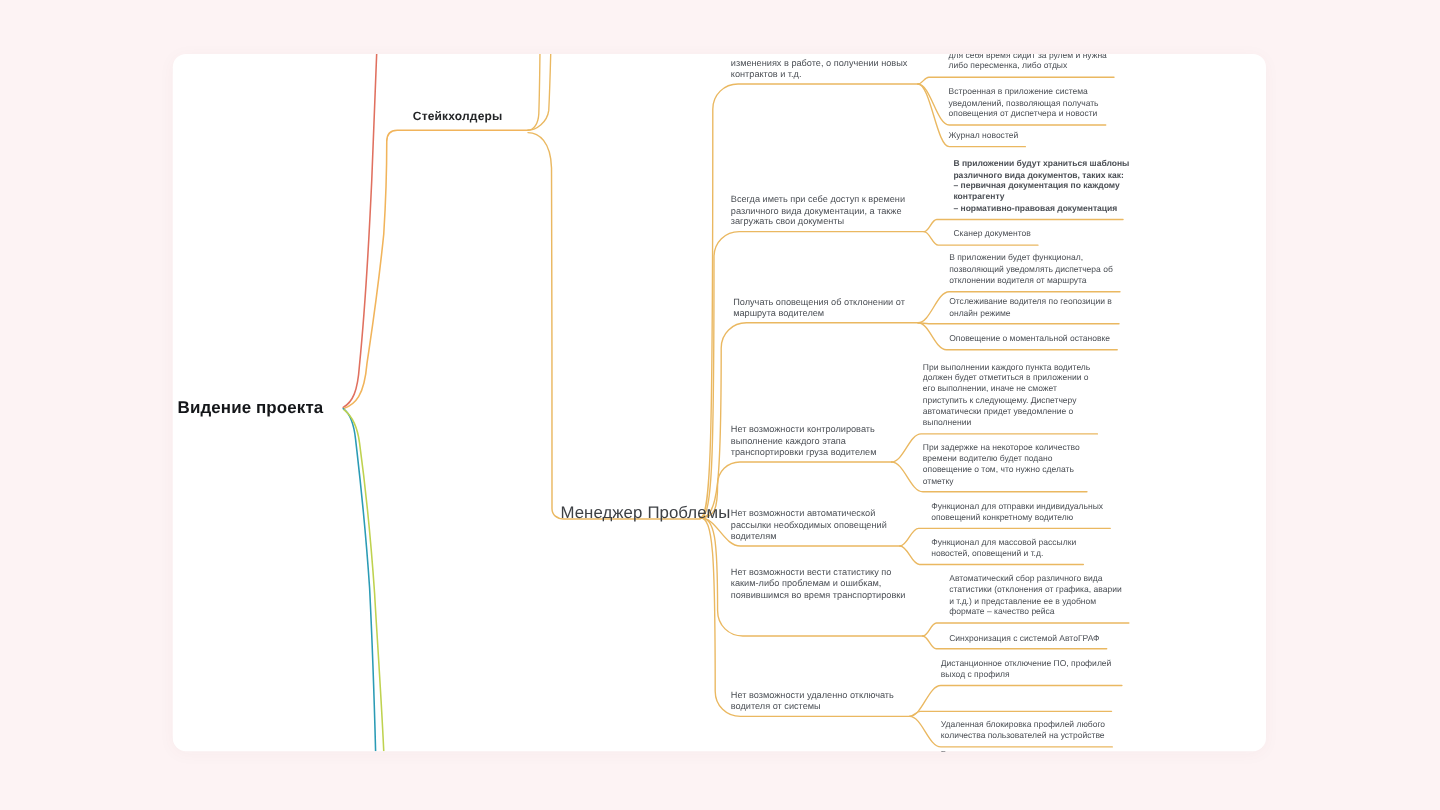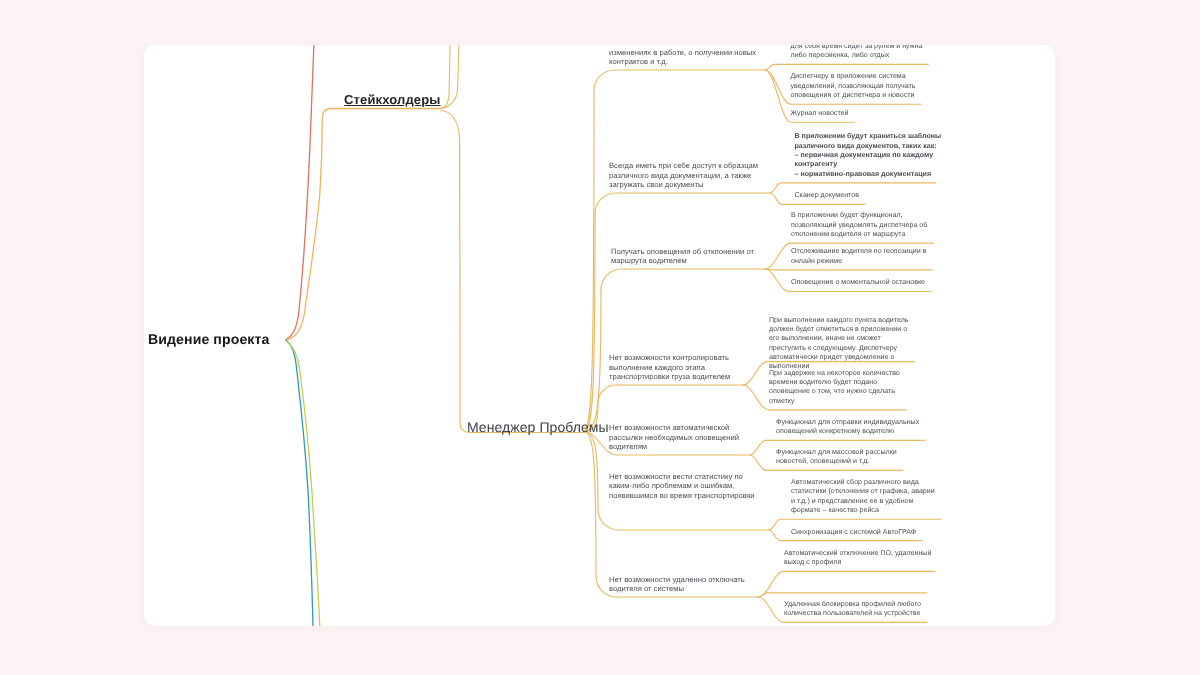--- a/index.html
+++ b/index.html
@@ -10,21 +10,21 @@
        text-rendering:geometricPrecision;}
   #canvas{position:relative;width:1200px;height:675px;}
   #card{position:absolute;left:144px;top:45px;width:911px;height:581px;
         background:#fff;border-radius:11px;overflow:hidden;
         box-shadow:0 2px 14px rgba(120,70,70,.035);}
   #wires{position:absolute;left:0;top:0;}
   .lbl{position:absolute;white-space:pre;color:#4a4e54;
        -webkit-font-smoothing:antialiased;
        transform:translateZ(0);}
   .root{font-size:14.1px;font-weight:bold;color:#141619;letter-spacing:.1px;}
-  .b1{font-size:13px;font-weight:bold;color:#232527;letter-spacing:.15px;text-decoration:underline;}
+  .b1{font-size:10px;font-weight:bold;color:#232527;letter-spacing:.15px;}
   .b2{font-size:14px;color:#3e4145;letter-spacing:.05px;}
   .node{font-size:7.1px;line-height:9.35px;color:#4a4e54;}
   .n3{font-size:7.65px;line-height:9.35px;}
 </style>
 </head>
 <body>
 
 <div id="canvas">
   <div id="card">
     <svg id="wires" width="911" height="581" viewBox="0 0 911 581">
@@ -59,74 +59,74 @@
         <path d="M 296 63.5 C 301 63.5, 304.5 58, 305 50 C 305.5 35, 305.8 15, 306 -3" fill="none" stroke="#eab861" stroke-width="1.15" stroke-linecap="round"></path>
         <path d="M 296 63.5 C 303 63.5, 312 57, 313.3 47 C 314 33, 314.6 13, 315 -3" fill="none" stroke="#eab861" stroke-width="1.15" stroke-linecap="round"></path>
         <path d="M 296 65.5 C 305 65.5, 315 73, 315.6 95 C 316 175, 316 295, 316 379 C 316 384, 320 387.5, 326 387.5 L 439.5 387.5" fill="none" stroke="#eab861" stroke-width="1.2" stroke-linecap="round"></path>
       </svg>
     <div id="labels">
         <div class="lbl b1" style="left: 200px; top: 46.5px;">Стейкхолдеры</div>
         <div class="lbl b2" style="left: 323px; top: 374px;">Менеджер</div>
         <div class="lbl b2" style="left: 395.5px; top: 374px;">Проблемы</div>
         <div class="lbl node n3" style="left: 465px; top: 2.8px;">изменениях в работе, о получении новых
 контрактов и т.д.</div>
-        <div class="lbl node n3" style="left: 465px; top: 116.4px;">Всегда иметь при себе доступ к образцам
+        <div class="lbl node n3" style="left: 465px; top: 116.4px;">Всегда иметь при себе доступ к времени
 различного вида документации, а также
 загружать свои документы</div>
         <div class="lbl node n3" style="left: 467px; top: 201.8px;">Получать оповещения об отклонении от
 маршрута водителем</div>
         <div class="lbl node n3" style="left: 465px; top: 308.4px;">Нет возможности контролировать
 выполнение каждого этапа
 транспортировки груза водителем</div>
         <div class="lbl node n3" style="left: 465px; top: 378.4px;">Нет возможности автоматической
 рассылки необходимых оповещений
 водителям</div>
         <div class="lbl node n3" style="left: 465px; top: 427px;">Нет возможности вести статистику по
 каким-либо проблемам и ошибкам,
 появившимся во время транспортировки</div>
         <div class="lbl node n3" style="left: 465px; top: 529.8px;">Нет возможности удаленно отключать
 водителя от системы</div>
         <div class="lbl node" style="left: 646.5px; top: -3.1px;">для себя время сидит за рулем и нужна
 либо пересменка, либо отдых</div>
-        <div class="lbl node" style="left: 646.5px; top: 27.4px;">Диспетчеру в приложение система
+        <div class="lbl node" style="left: 646.5px; top: 27.4px;">Встроенная в приложение система
 уведомлений, позволяющая получать
 оповещения от диспетчера и новости</div>
         <div class="lbl node" style="left: 646.5px; top: 64.1px;">Журнал новостей</div>
         <div class="lbl node" style="left: 650.5px; top: 87.3px; font-weight: bold;">В приложении будут храниться шаблоны
 различного вида документов, таких как:
 – первичная документация по каждому
 контрагенту
 – нормативно-правовая документация</div>
         <div class="lbl node" style="left: 650.5px; top: 146.2px;">Сканер документов</div>
         <div class="lbl node" style="left: 647px; top: 166.2px;">В приложении будет функционал,
 позволяющий уведомлять диспетчера об
 отклонении водителя от маршрута</div>
         <div class="lbl node" style="left: 647px; top: 202.3px;">Отслеживание водителя по геопозиции в
 онлайн режиме</div>
         <div class="lbl node" style="left: 647px; top: 233.3px;">Оповещение о моментальной остановке</div>
-        <div class="lbl node" style="left: 625px; top: 256.7px; margin-top: 14px;">При выполнении каждого пункта водитель
+        <div class="lbl node" style="left: 625px; top: 256.7px;">При выполнении каждого пункта водитель
 должен будет отметиться в приложении о
 его выполнении, иначе не сможет
 приступить к следующему. Диспетчеру
 автоматически придет уведомление о
 выполнении</div>
         <div class="lbl node" style="left: 625px; top: 323.6px;">При задержке на некоторое количество
 времени водителю будет подано
 оповещение о том, что нужно сделать
 отметку</div>
         <div class="lbl node" style="left: 632px; top: 372.8px;">Функционал для отправки индивидуальных
 оповещений конкретному водителю</div>
         <div class="lbl node" style="left: 632px; top: 402.9px;">Функционал для массовой рассылки
 новостей, оповещений и т.д.</div>
         <div class="lbl node" style="left: 647px; top: 433px;">Автоматический сбор различного вида
 статистики (отклонения от графика, аварии
 и т.д.) и представление ее в удобном
 формате – качество рейса</div>
         <div class="lbl node" style="left: 647px; top: 482.5px;">Синхронизация с системой АвтоГРАФ</div>
-        <div class="lbl node" style="left: 640px; top: 503.8px;">Автоматический отключение ПО, удаленный
+        <div class="lbl node" style="left: 640px; top: 503.8px;">Дистанционное отключение ПО, профилей
 выход с профиля</div>
         <div class="lbl node" style="left: 640px; top: 534.6px; margin-top: 45px;">Бан аккаунта с возможностью апелляции</div>
         <div class="lbl node" style="left: 640px; top: 554.9px;">Удаленная блокировка профилей любого
 количества пользователей на устройстве</div>
       </div>
   </div>
   <div class="lbl root" style="left:148px;top:330.5px;">Видение проекта</div>
 </div>
 
 </body></html>

